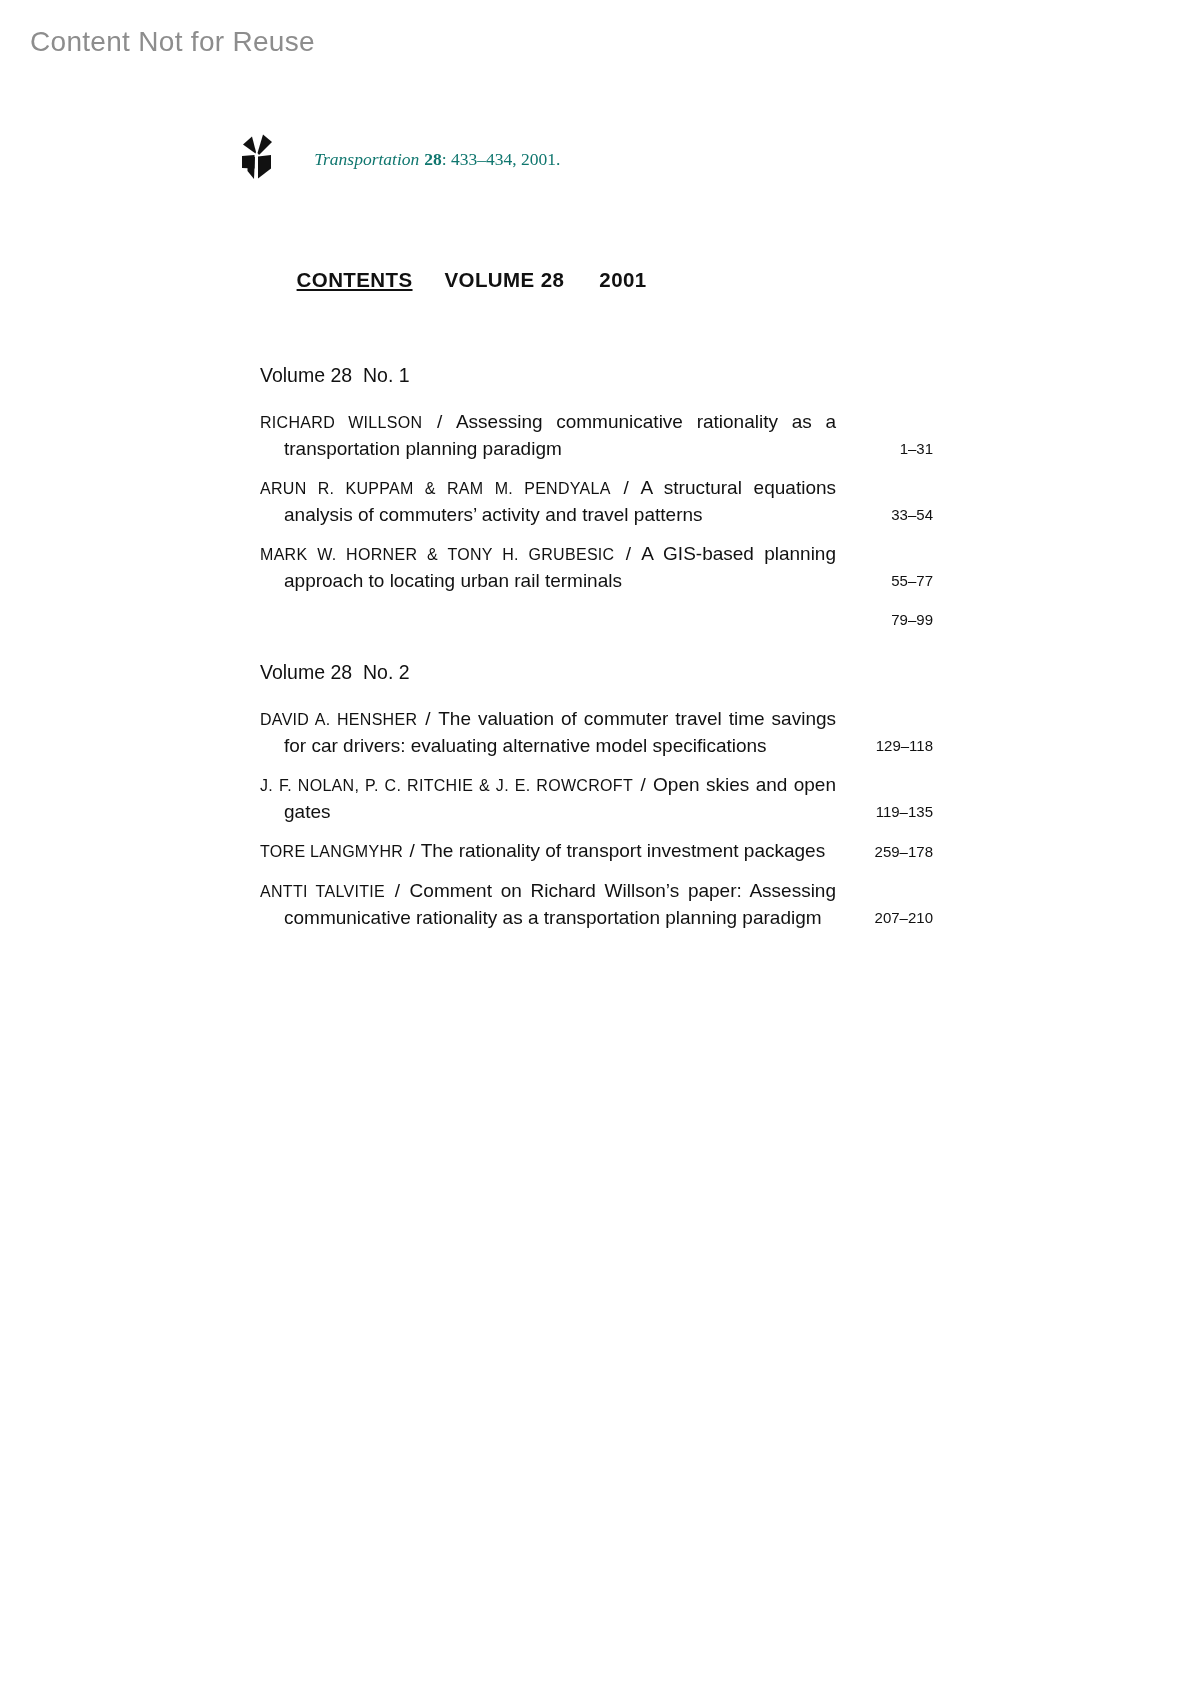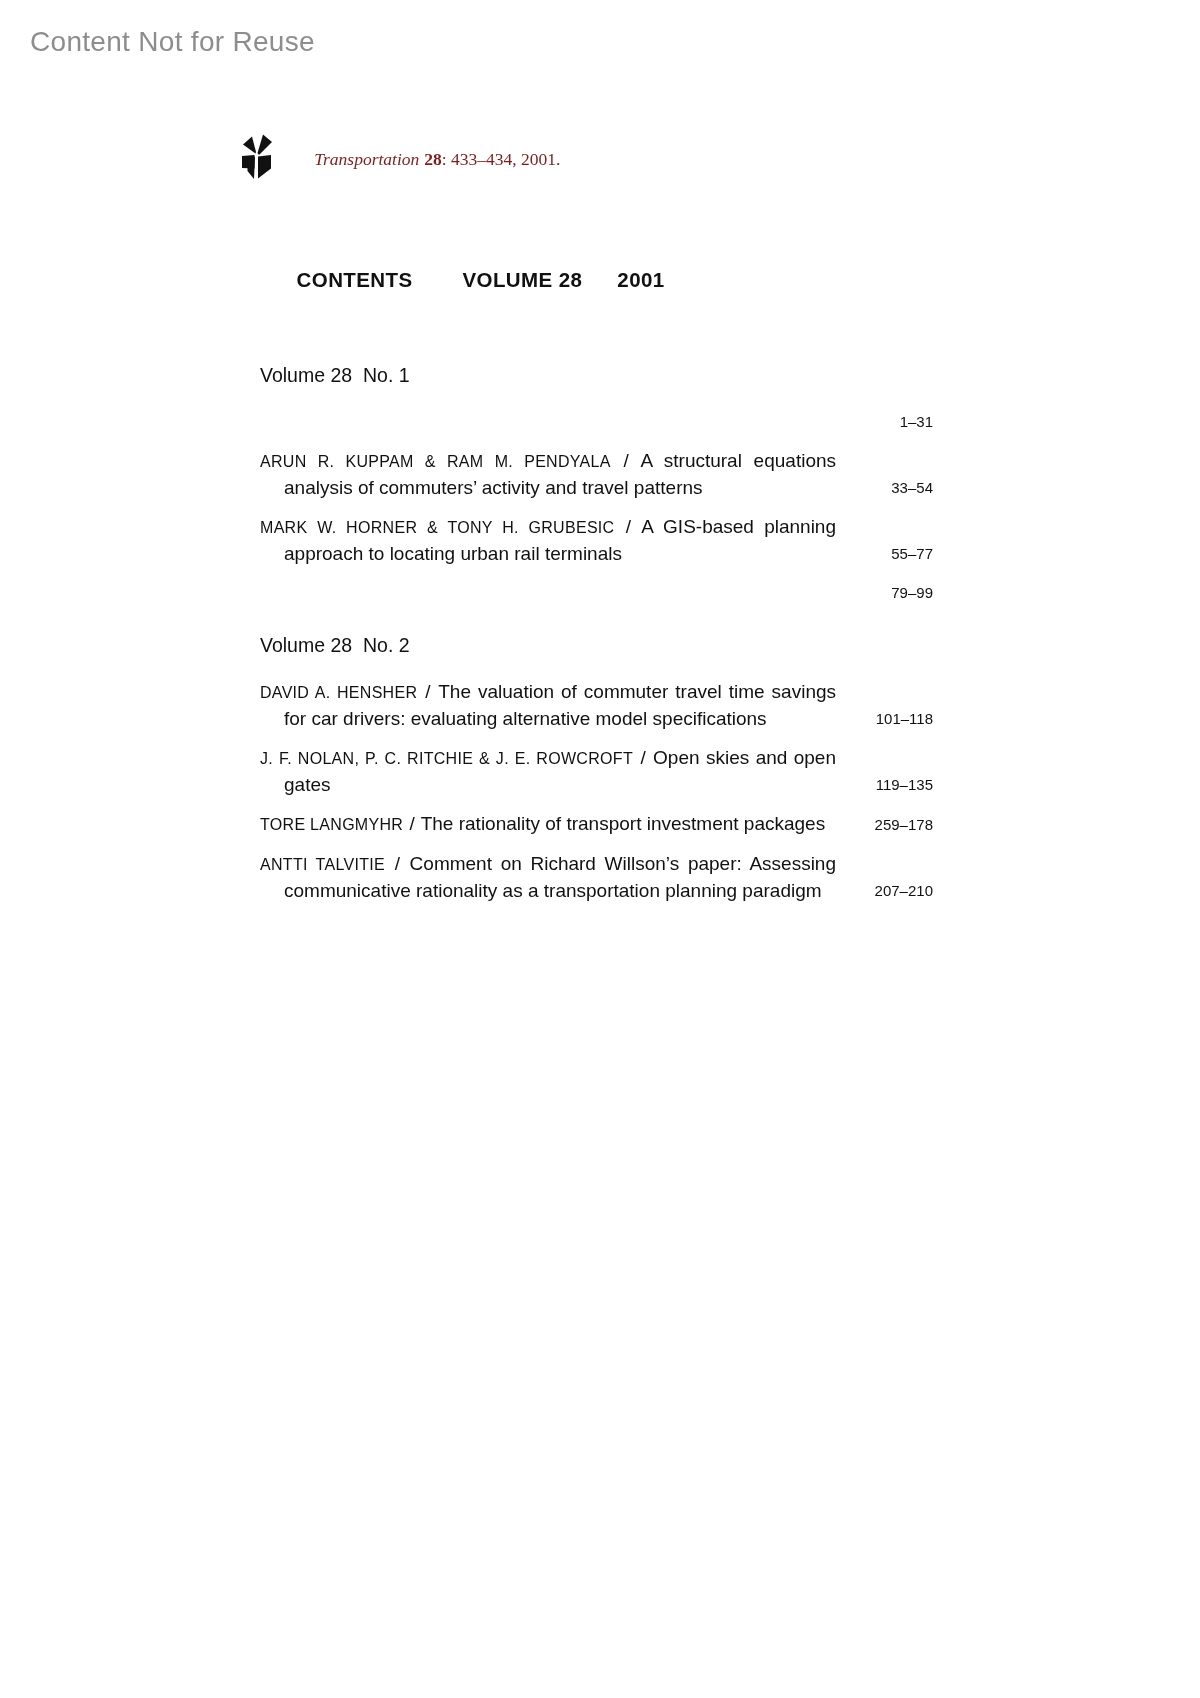--- a/index.html
+++ b/index.html
@@ -31,40 +31,40 @@
     position: absolute;
     left: 238px;
     top: 128px;
     display: flex;
     align-items: center;
     gap: 14px;
   }
   #citation {
     font-family: "Liberation Serif", serif;
     font-size: 17.5px;
-    color: #7f1d1d;
+    color: #0f766e;
     white-space: pre-wrap;
   }
   #citation .journal-name { font-style: italic; margin-right: 0.28em; }
   #citation .journal-volume { font-weight: bold; }
   
   #content {
     position: absolute;
     left: 260px;
     top: 244px;
     width: 673px;
   }
   .contents-heading {
     margin: 0 0 48px 0;
     font-size: 20.5px;
     font-weight: bold;
     letter-spacing: 0.4px;
     white-space: pre-wrap;
   }
-  .contents-heading .h-contents { margin-right: 50px; }
+  .contents-heading .h-contents { margin-right: 32px; text-decoration: underline; }
   .contents-heading .h-volume   { margin-right: 35px; }
   .section { margin: 0; }
   .section + .section { margin-top: 28px; }
   .section-heading {
     margin: 0 0 22px 0;
     font-size: 19.5px;
     font-weight: normal;
     white-space: pre-wrap;
   }
   .entry {
@@ -120,20 +120,25 @@
 
   <div id="content">
     <h1 class="contents-heading">
       <span class="h-contents">CONTENTS</span><span class="h-volume">VOLUME 28</span><span class="h-year">2001</span>
     </h1>
     <div id="sections">
   <section class="section">
     <h3 class="section-heading">Volume 28  No. 1</h3>
     <div class="entries">
   <div class="entry">
+    <p class="entry-text">
+      <span class="authors">RICHARD WILLSON</span>
+      <span class="sep">/</span>
+      <span class="title">Assessing communicative rationality as a transportation planning paradigm</span>
+    </p>
     <div class="pages">1–31</div>
   </div>
 
   <div class="entry">
     <p class="entry-text">
       <span class="authors">ARUN R. KUPPAM &amp; RAM M. PENDYALA</span>
       <span class="sep">/</span>
       <span class="title">A structural equations analysis of commuters’ activity and travel patterns</span>
     </p>
     <div class="pages">33–54</div>
@@ -156,21 +161,21 @@
 
   <section class="section">
     <h3 class="section-heading">Volume 28  No. 2</h3>
     <div class="entries">
   <div class="entry">
     <p class="entry-text">
       <span class="authors">DAVID A. HENSHER</span>
       <span class="sep">/</span>
       <span class="title">The valuation of commuter travel time savings for car drivers: evaluating alternative model specifications</span>
     </p>
-    <div class="pages">101–118</div>
+    <div class="pages">129–118</div>
   </div>
 
   <div class="entry">
     <p class="entry-text">
       <span class="authors">J. F. NOLAN, P. C. RITCHIE &amp; J. E. ROWCROFT</span>
       <span class="sep">/</span>
       <span class="title">Open skies and open gates</span>
     </p>
     <div class="pages">119–135</div>
   </div>

